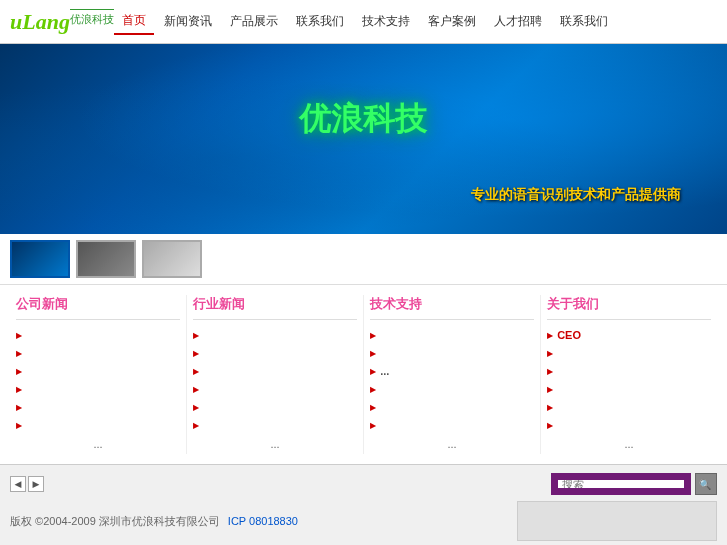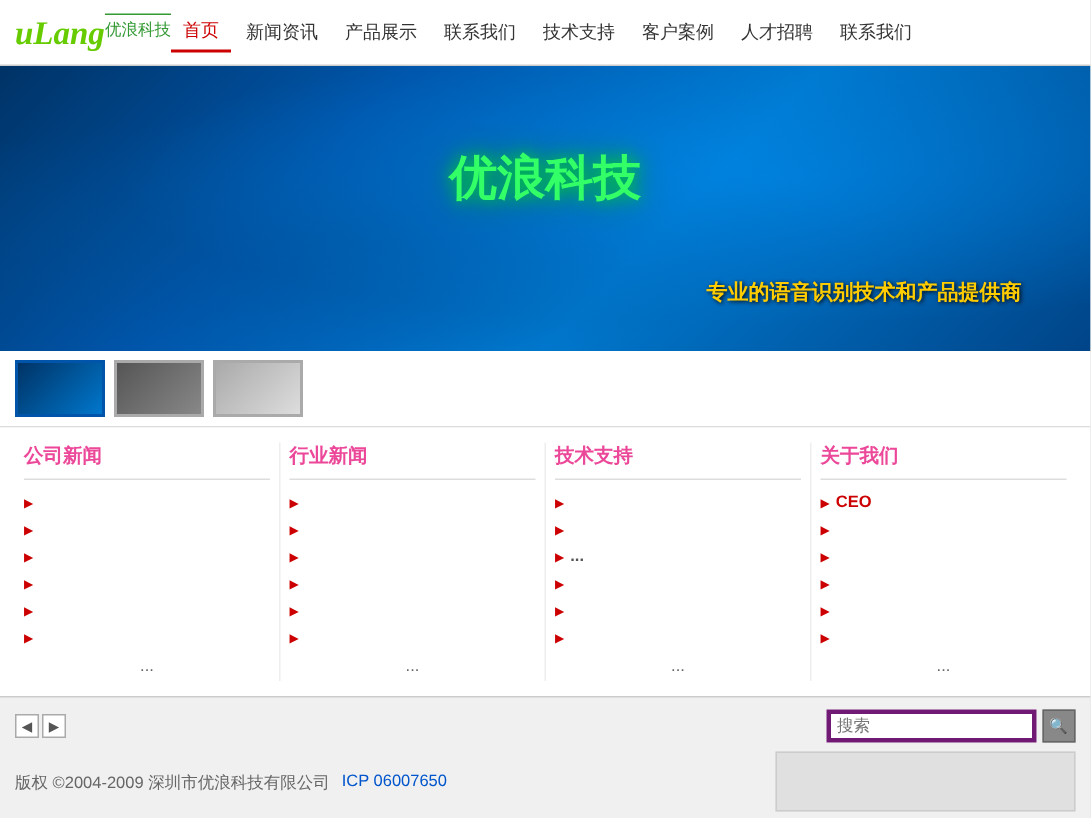--- a/index.html
+++ b/index.html
@@ -43,21 +43,21 @@
     .col-item { display: flex; align-items: center; padding: 3px 0; color: #555; font-size: 11px; }
     .col-item::before { content: '▶'; color: #cc0000; font-size: 8px; margin-right: 4px; flex-shrink: 0; }
     .col-item a { color: #555; text-decoration: none; font-size: 11px; font-weight: bold; }
     .col-item.red a { color: #cc0000; }
     .col-more { color: #666; font-size: 11px; padding: 4px 0; text-align: center; }
 
     
     #footer { background: #f0f0f0; border-top: 1px solid #ccc; padding: 8px 10px; }
     #footer-top { display: flex; justify-content: space-between; align-items: center; margin-bottom: 6px; }
     .search-box { display: flex; align-items: center; gap: 4px; }
-    .search-input { width: 140px; height: 22px; border: 3px solid #701a75; padding: 2px 4px; font-size: 11px; }
+    .search-input { width: 140px; height: 22px; border: 7px solid #701a75; padding: 2px 4px; font-size: 11px; }
     .search-btn { width: 22px; height: 22px; background: #888; border: 1px solid #666; cursor: pointer; display: flex; align-items: center; justify-content: center; color: #fff; font-size: 10px; }
     #footer-bottom { display: flex; align-items: center; gap: 8px; font-size: 11px; color: #666; }
     .icp-link { color: #0055cc; text-decoration: none; }
     .scroll-area { width: 200px; height: 40px; background: #e0e0e0; border: 1px solid #ccc; margin-left: auto; }
 
     .pagination { display: flex; gap: 2px; align-items: center; font-size: 11px; color: #555; }
     .pg-btn { width: 16px; height: 16px; border: 1px solid #aaa; background: #fff; display: flex; align-items: center; justify-content: center; cursor: pointer; font-size: 9px; }
   </style>
 </head>
 <body>
@@ -192,16 +192,16 @@
       <div class="pg-btn">◀</div>
       <div class="pg-btn">▶</div>
     </div>
     <div class="search-box">
       <input type="text" class="search-input" placeholder="搜索" style="">
       <div class="search-btn">🔍</div>
     </div>
   </div>
   <div id="footer-bottom">
     <span>版权 ©2004-2009 深圳市优浪科技有限公司</span>
-    <a class="icp-link">ICP 06007650</a>
+    <a class="icp-link">ICP 08018830</a>
     <div class="scroll-area"></div>
   </div>
 </div>
 
 </body></html>

